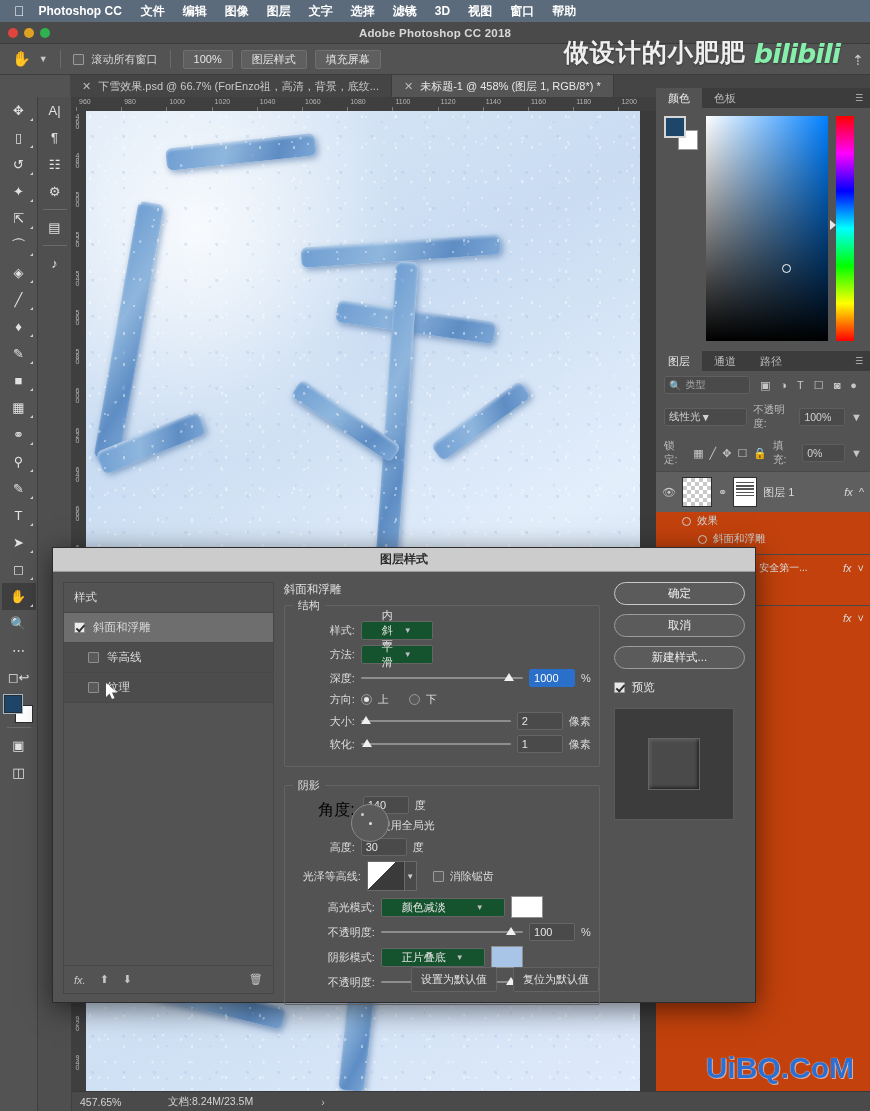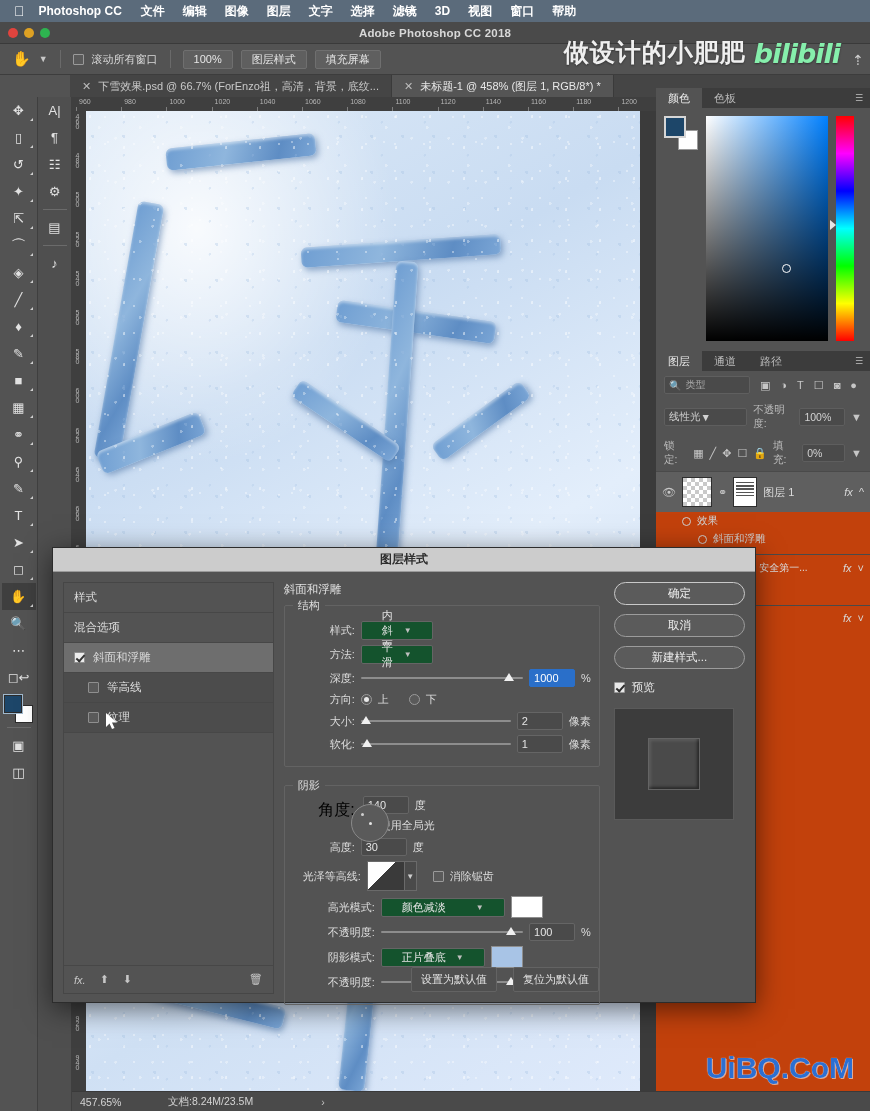--- a/index.html
+++ b/index.html
@@ -579,23 +579,20 @@
   </div>
 
   <div class="dlg">
     <div class="dlg-title">图层样式</div>
     <div class="dlg-body">
 
       <div class="styles-col">
         <div class="st-row header">
           <span>样式</span>
         </div>
-        <div class="st-row header">
-          <span>混合选项</span>
-        </div>
         <div class="st-row active">
           <span class="st-chk on"></span>
           <span>斜面和浮雕</span>
         </div>
         <div class="st-row sub">
           <span class="st-chk"></span>
           <span>等高线</span>
         </div>
         <div class="st-row sub" style="position:relative;">
           <span class="st-chk"></span>

